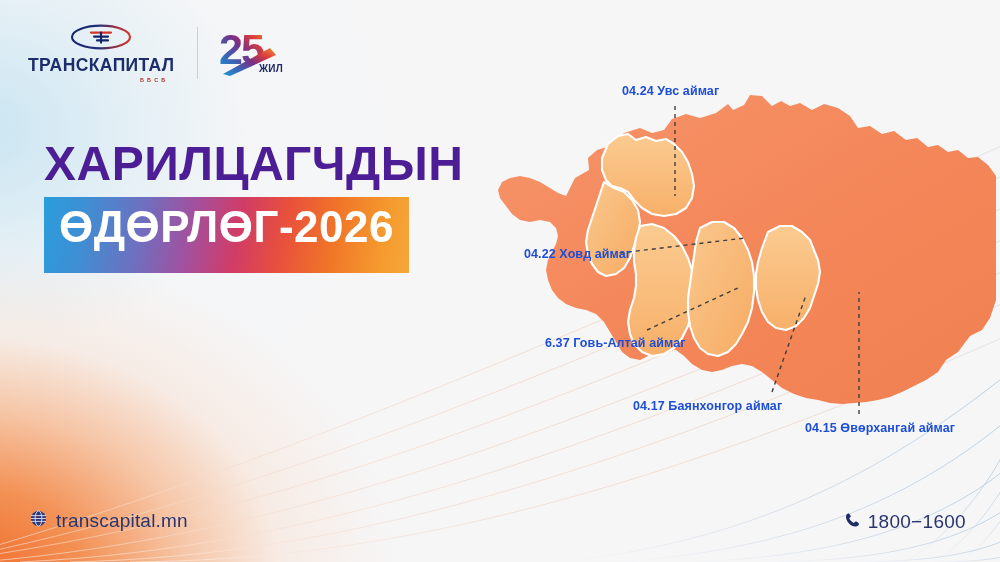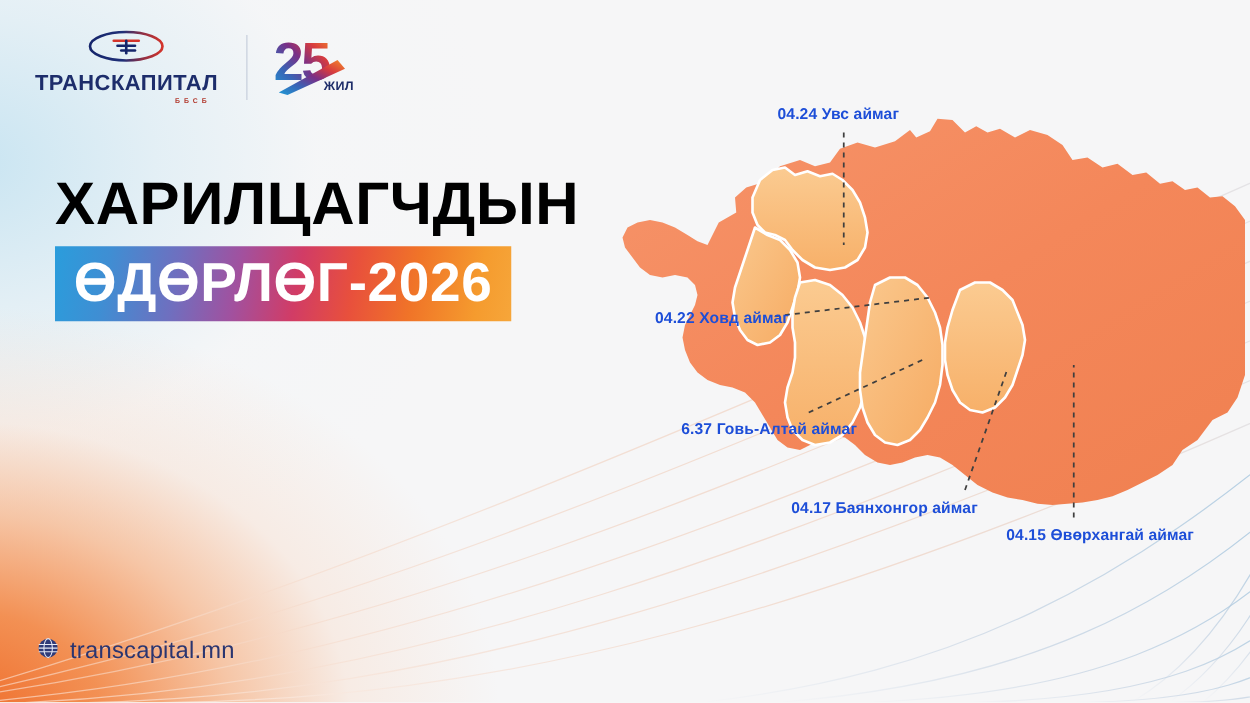--- a/index.html
+++ b/index.html
@@ -56,28 +56,28 @@
   }
   .divider-v {
     width:1px; height:52px; background:#c8cfdd;
     margin:0 20px 0 22px;
   }
   .badge25 { display:block; }
 
   
   #title-block { position:absolute; left:44px; top:140px; z-index:12; }
   .title-line1 {
-    font-size:48px; font-weight:800; color:#000000;
+    font-size:48px; font-weight:800; color:#4c1d95;
     letter-spacing:0.5px; line-height:1; white-space:nowrap;
     font-family:"Liberation Sans", sans-serif;
   }
   .title-banner {
     margin-top:9px;
     display:inline-block;
-    padding:8px 15px 8px 15px;
+    padding:8px 15px 24px 15px;
     background:linear-gradient(100deg,
        #2a9ddc 0%, #3f8ed3 12%, #6f6fbf 27%,
        #a1519f 40%, #d13c66 53%, #e8503c 65%,
        #f07428 78%, #f59b2e 92%, #f6a63a 100%);
   }
   .title-line2 {
     font-size:44px; font-weight:800; color:#ffffff;
     letter-spacing:0.5px; line-height:1; white-space:nowrap;
     font-family:"Liberation Sans", sans-serif;
   }
@@ -320,14 +320,22 @@
           <ellipse cx="8.5" cy="8.5" rx="3.4" ry="7.6"></ellipse>
           <line x1="1" y1="5.6" x2="16" y2="5.6"></line>
           <line x1="0.9" y1="8.5" x2="16.1" y2="8.5"></line>
           <line x1="1" y1="11.4" x2="16" y2="11.4"></line>
         </g>
       </svg>
     </span>
     <span class="site-text">transcapital.mn</span>
   </div>
 
+  <div id="footer-right">
+    <span>
+      <svg width="16" height="16" viewBox="0 0 16 16">
+        <path fill="#1e2d69" d="M3.3 1.4c-.6 0-1 .3-1.4.8C1.3 3 .9 4 1 5.2c.2 2.2 1.3 4.5 3 6.2 1.7 1.8 4 2.9 6.2 3.1 1.2.1 2.2-.3 3-1 .5-.4.8-.8.8-1.4 0-.4-.2-.7-.5-1l-2-1.5c-.4-.3-1-.3-1.4.1l-1 1c-.2.2-.5.2-.7.1-.8-.4-1.6-1-2.3-1.7-.7-.7-1.3-1.5-1.7-2.3-.1-.2-.1-.5.1-.7l1-1c.4-.4.4-1 .1-1.4L4.2 1.8c-.2-.3-.5-.4-.9-.4z"></path>
+      </svg>
+    </span>
+    <span class="phone-text">1800−1600</span>
+  </div>
 
 </div>
 
 </body></html>

